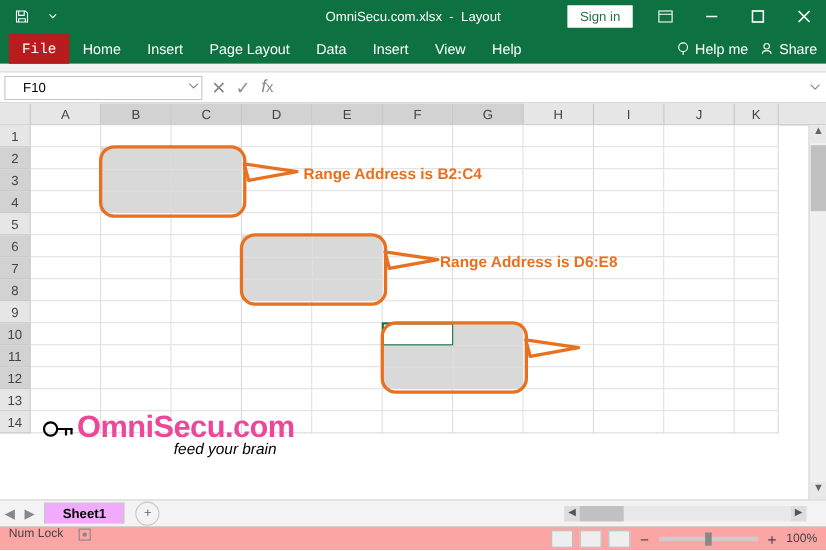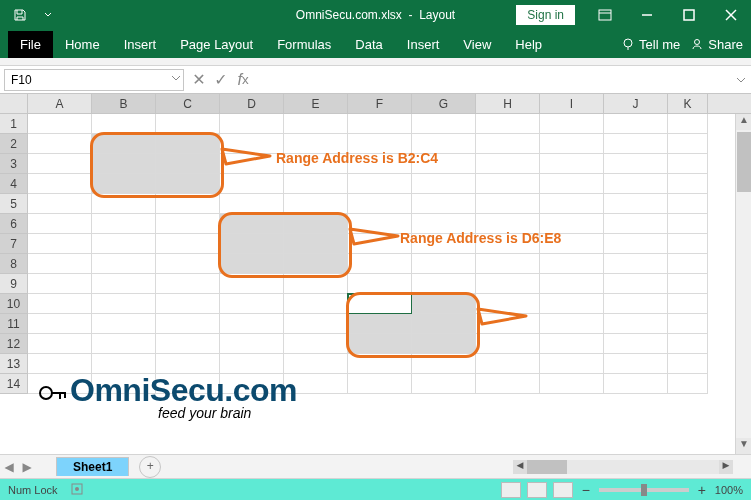--- a/index.html
+++ b/index.html
@@ -9,28 +9,28 @@
 .qat { display: flex; gap: 4px; align-items: center; padding-left: 8px; }
 .qat-btn { width: 24px; height: 24px; display: flex; align-items: center; justify-content: center; cursor: pointer; }
 .title-center { position: absolute; left: 50%; transform: translateX(-50%); white-space: nowrap; }
 .title-right { margin-left: auto; display: flex; align-items: center; gap: 2px; }
 .signin-btn { background: #fff; color: #217346; border: 1px solid #fff; padding: 2px 10px; font-size: 12px; margin-right: 8px; cursor: pointer; }
 .win-btn { width: 40px; height: 30px; display: flex; align-items: center; justify-content: center; cursor: pointer; }
 .win-btn svg { stroke: #fff; fill: none; }
 
 .ribbon-tabs { background: #0e7141; height: 28px; display: flex; align-items: center; padding: 0 8px; color: #fff; font-size: 13px; }
 .ribbon-tab { padding: 6px 12px; cursor: pointer; }
-.ribbon-tab.file { background: #000000; }
+.ribbon-tab.file { background: #b91c1c; font-family: Liberation Mono, monospace; }
 .ribbon-right { margin-left: auto; display: flex; align-items: center; gap: 10px; }
 .tell-me, .share { display: flex; align-items: center; gap: 4px; cursor: pointer; }
 
 .ribbon-collapsed { background: #f3f3f3; height: 8px; border-bottom: 1px solid #d4d4d4; }
 
 .formula-bar { display: flex; align-items: center; height: 28px; border-bottom: 1px solid #c6c6c6; background: #fff; position: relative; }
-.name-box { width: 180px; border: 1px solid #c6c6c6; margin: 3px 4px; height: 22px; display: flex; align-items: center; padding: 0 6px; font-size: 12px; position: relative; }
+.name-box { width: 180px; border: 1px solid #c6c6c6; margin: 3px 4px; height: 22px; display: flex; align-items: center; padding: 0 16px; font-size: 12px; position: relative; }
 .name-box-dd { position: absolute; right: 2px; top: 2px; cursor: pointer; }
 .fb-btn { width: 22px; height: 22px; display: flex; align-items: center; justify-content: center; color: #888; cursor: pointer; }
 .fb-input { flex: 1; border: none; height: 22px; padding: 0 6px; font-size: 12px; }
 .fb-expand { width: 20px; cursor: pointer; color: #888; text-align: center; }
 
 .grid-area { position: relative; height: 360px; overflow: hidden; }
 .col-headers { display: flex; height: 20px; background: #e6e6e6; border-bottom: 1px solid #c6c6c6; font-size: 12px; }
 .corner { width: 28px; border-right: 1px solid #c6c6c6; background: #e6e6e6; }
 .col-h { width: 64px; border-right: 1px solid #c6c6c6; text-align: center; line-height: 20px; color: #444; }
 .col-h.sel { background: #d2d2d2; }
@@ -46,34 +46,34 @@
 .vscroll { position: absolute; right: 0; top: 20px; bottom: 0; width: 16px; background: #f0f0f0; border-left: 1px solid #d4d4d4; }
 .vscroll-thumb { position: absolute; top: 18px; width: 14px; left: 1px; height: 60px; background: #c1c1c1; }
 .vscroll-arrow { position: absolute; left: 0; width: 16px; height: 16px; background: #e8e8e8; text-align: center; font-size: 10px; color: #666; }
 .vscroll-arrow.up { top: 0; }
 .vscroll-arrow.down { bottom: 0; }
 
 .callout-box { position: absolute; border: 3px solid #e8701e; border-radius: 14px; pointer-events: none; }
 .callout-label { position: absolute; color: #e8701e; font-weight: bold; font-size: 14px; white-space: nowrap; }
 
 .watermark { position: absolute; left: 38px; top: 278px; font-family: Georgia, serif; }
-.watermark .main { font-size: 32px; font-weight: bold; color: #0c4a6e; letter-spacing: -0.5px; }
+.watermark .main { font-size: 28px; font-weight: bold; color: #ec4899; letter-spacing: -0.5px; }
 .watermark .sub { font-size: 14px; color: #000; font-style: italic; margin-left: 120px; margin-top: -4px; font-weight: normal;}
 .watermark svg { vertical-align: middle; }
 
 .sheet-tabs { height: 24px; background: #f3f3f3; display: flex; align-items: center; border-top: 1px solid #d4d4d4; font-size: 12px; position: relative;}
 .st-nav { width: 18px; height: 22px; display: flex; align-items: center; justify-content: center; color: #888; cursor: pointer; }
-.sheet-tab { background: #7dd3fc; border: 1px solid #c6c6c6; border-bottom: none; padding: 2px 16px; margin-left: 20px; font-weight: bold; }
+.sheet-tab { background: #f0abfc; border: 1px solid #c6c6c6; border-bottom: none; padding: 2px 16px; margin-left: 4px; font-weight: bold; }
 .add-sheet { width: 22px; height: 22px; border: 1px solid #c6c6c6; border-radius: 50%; margin-left: 10px; text-align: center; line-height: 18px; color: #666; cursor: pointer; }
 .hscroll { position: absolute; right: 18px; height: 14px; width: 220px; background: #e8e8e8; top: 5px; display: flex; }
 .hscroll-arrow { width: 14px; background: #ddd; text-align: center; font-size: 9px; color: #555;}
 .hscroll-track { flex: 1; position: relative; }
 .hscroll-thumb { position: absolute; left: 0; width: 40px; height: 14px; background: #c1c1c1; }
 
-.statusbar { height: 22px; background: #5eead4; border-top: 1px solid #d4d4d4; display: flex; align-items: center; font-size: 11px; padding: 0 8px; color: #444; }
+.statusbar { height: 22px; background: #fca5a5; border-top: 1px solid #d4d4d4; display: flex; font-size: 11px; padding: 0 8px; color: #444; }
 .sb-right { margin-left: auto; display: flex; align-items: center; gap: 6px; }
 .view-btn { width: 20px; height: 16px; border: 1px solid #bbb; background: #eee; cursor: pointer; }
 .zoom-slider { width: 90px; height: 4px; background: #ccc; position: relative; }
 .zoom-thumb { position: absolute; left: 42px; top: -4px; width: 6px; height: 12px; background: #888; }
 .zoom-btn { width: 14px; text-align: center; cursor: pointer; font-size: 14px; }
 </style>
 </head>
 <body>
 
 <div class="titlebar">
@@ -117,32 +117,31 @@
         </svg>
     </div>
   </div>
 </div>
 
 <div class="ribbon-tabs">
   <div class="ribbon-tab file">File</div>
   <div class="ribbon-tab">Home</div>
   <div class="ribbon-tab">Insert</div>
   <div class="ribbon-tab">Page Layout</div>
-  <div class="ribbon-tab">Formulas</div>
   <div class="ribbon-tab">Data</div>
   <div class="ribbon-tab">Insert</div>
   <div class="ribbon-tab">View</div>
   <div class="ribbon-tab">Help</div>
   <div class="ribbon-right">
     <div class="tell-me">
       <svg width="14" height="14">
           <circle cx="7" cy="6" r="4" stroke="#fff" fill="none"></circle>
           <line x1="7" y1="10" x2="7" y2="13" stroke="#fff"></line>
         </svg>
-      <span>Tell me</span>
+      <span>Help me</span>
     </div>
     <div class="share">
       <svg width="14" height="14">
           <circle cx="7" cy="5" r="2.5" stroke="#fff" fill="none"></circle>
           <path d="M3 12c0-2 2-3 4-3s4 1 4 3" stroke="#fff" fill="none"></path>
         </svg>
       <span>Share</span>
     </div>
   </div>
 </div>

